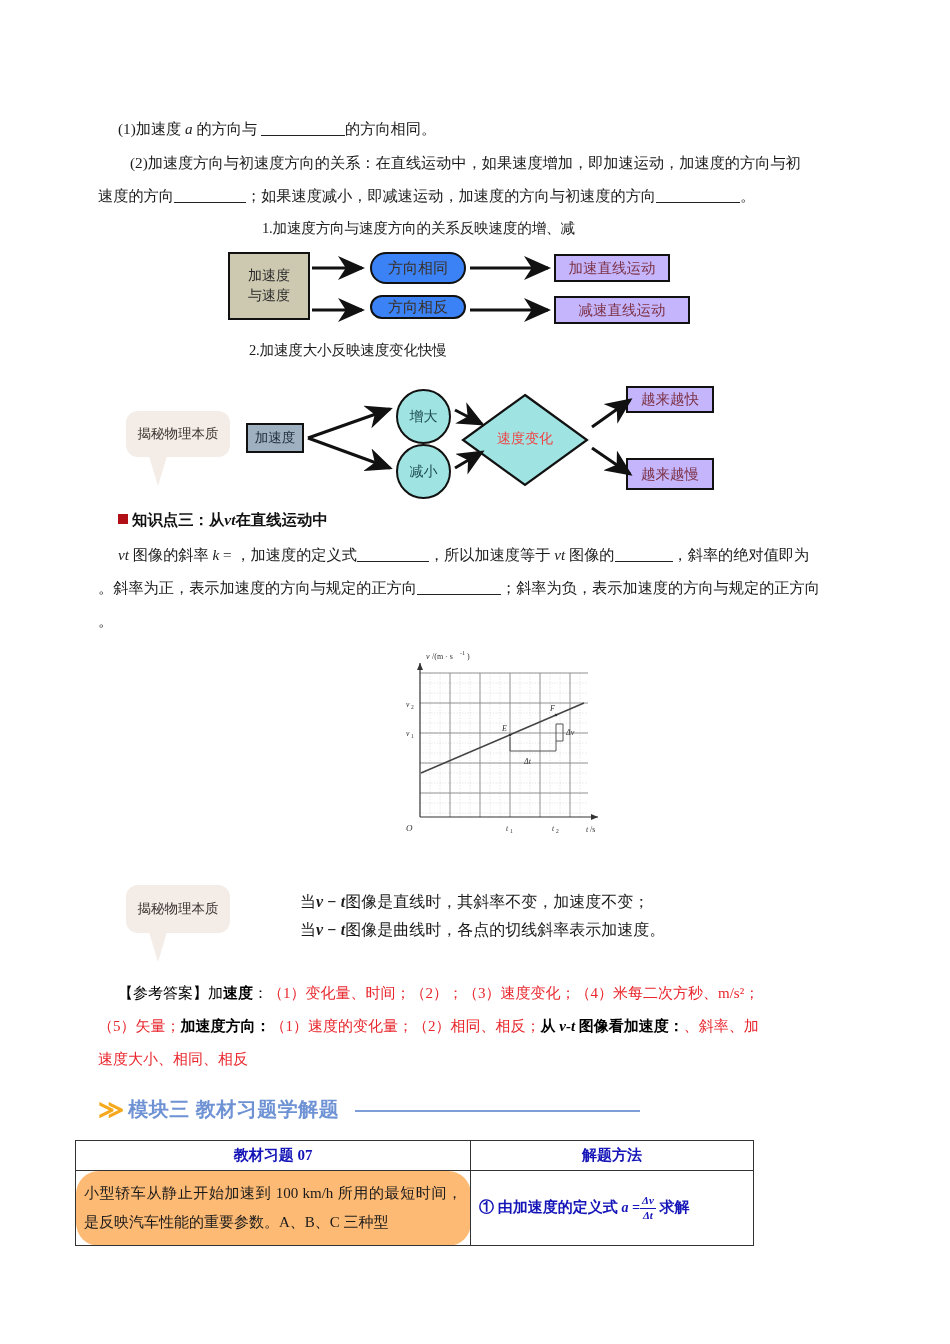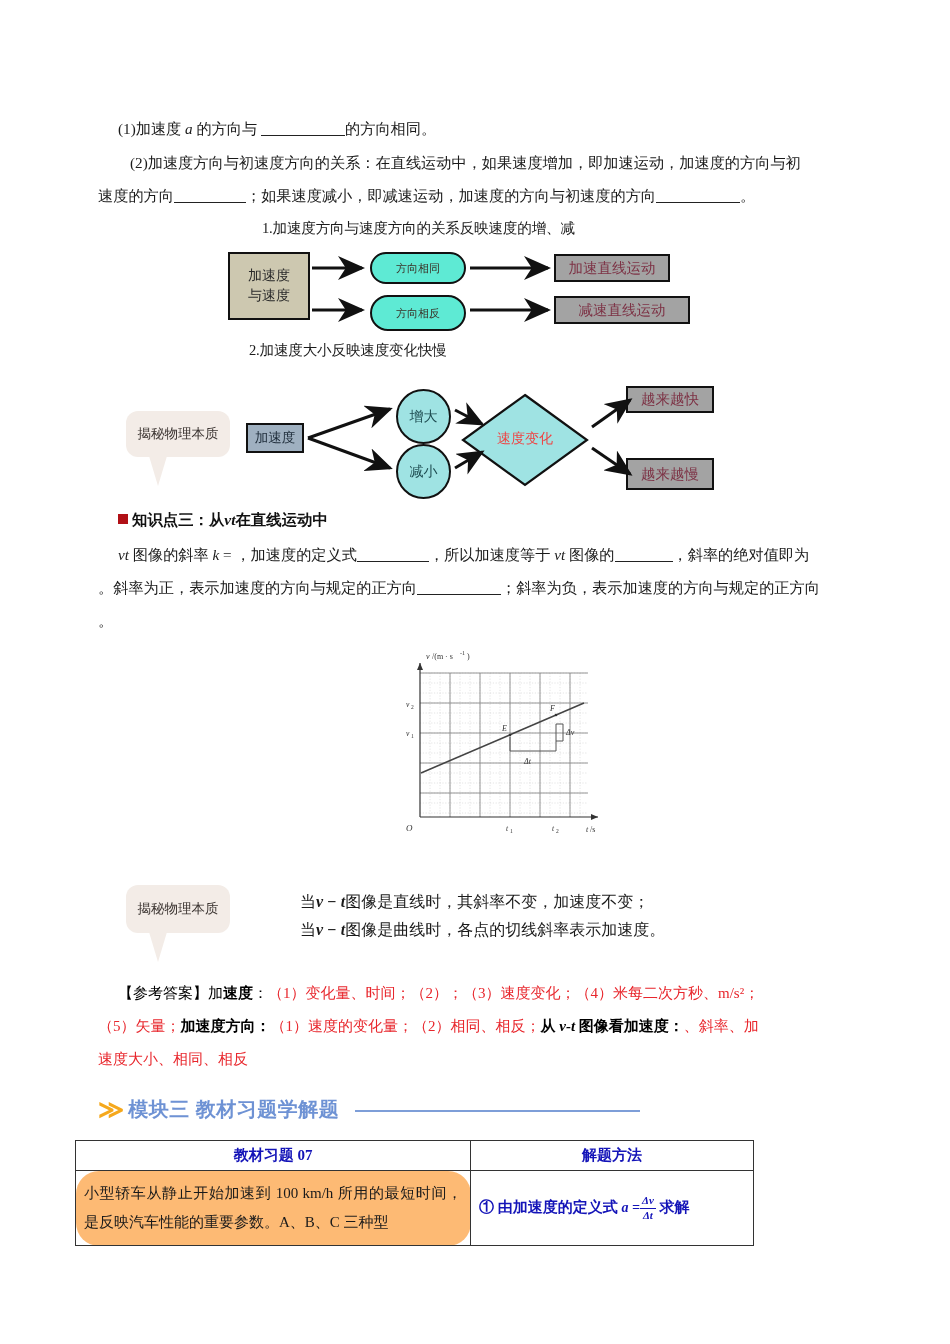--- a/index.html
+++ b/index.html
@@ -40,29 +40,29 @@
     border:2.2px solid #111;
     background:#cdc8b0;
     display:flex; align-items:center; justify-content:center;
     flex-direction: column;
     font-size:14px; color:#2a2a2a;
     line-height: 20px;
   }
   .pill {
     position:absolute;
     border:2.2px solid #111;
-    background:#5eead4;
+    background:#3b82f6;
     border-radius: 22px;
     display:flex; align-items:center; justify-content:center;
-    font-size:11px; color:#3a3026;
+    font-size:15px; color:#3a3026;
   }
   .rect-pink {
     position:absolute;
     border:2.2px solid #111;
-    background:#a3a3a3;
+    background:#c4b5fd;
     display:flex; align-items:center; justify-content:center;
     font-size:14.5px; color:#7d3245;
   }
   .arrow { position:absolute; }
 
   
   .callout {
     position:absolute;
     background:#f3ece7;
     border-radius:12px;
@@ -202,21 +202,21 @@
   </div>
 
   <div class="dg-cap" style="left:262px; top:219px;">1.加速度方向与速度方向的关系反映速度的增、减</div>
 
   <div class="box-sq" style="left:228px; top:252px; width:82px; height:68px;">
     <span>加速度</span>
     <span>与速度</span>
   </div>
 
   <div class="pill" style="left:370px; top:252px; width:96px; height:32px;">方向相同</div>
-  <div class="pill" style="left:370px; top:295px; width:96px; height:36px;">方向相反</div>
+  <div class="pill" style="left:370px; top:295px; width:96px; height:24px;">方向相反</div>
 
   <div class="rect-pink" style="left:554px; top:254px; width:116px; height:28px;">加速直线运动</div>
   <div class="rect-pink" style="left:554px; top:296px; width:136px; height:28px;">减速直线运动</div>
 
   <svg class="arrow" style="left:300px; top:245px;" width="380" height="90" viewBox="0 0 380 90">
     <defs>
       <marker id="ah1" markerWidth="9" markerHeight="8" refX="8" refY="4" orient="auto">
         <path d="M0,0 L9,4 L0,8 L2.6,4 Z" fill="#111"></path>
       </marker>
     </defs>

